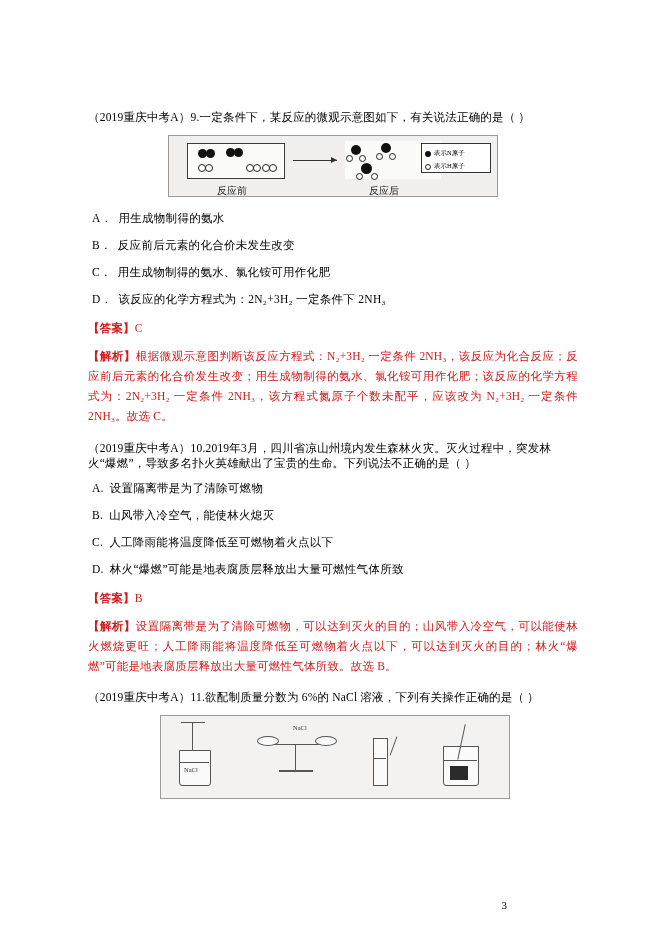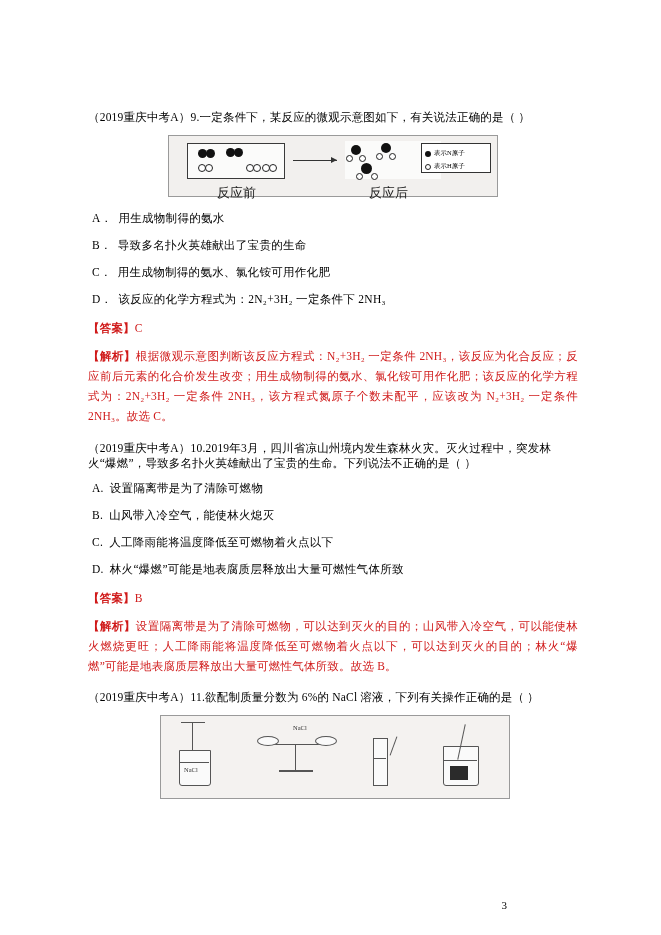--- a/index.html
+++ b/index.html
@@ -84,21 +84,21 @@
   .fig1 .legend{
     position:absolute;right:6px;top:7px;width:70px;height:30px;
     border:1px solid #333;background:#fff;font-size:6.5px;line-height:13px;
     padding:2px 3px;box-sizing:border-box;
   }
   .fig1 .legend .ln{white-space:nowrap;}
   .fig1 .legend .sw{display:inline-block;width:6px;height:6px;border-radius:50%;margin-right:3px;vertical-align:middle;}
   .fig1 .legend .sw.f{background:#111;}
   .fig1 .legend .sw.o{background:#fff;border:1px solid #222;box-sizing:border-box;}
   .fig1 .cap{
-    position:absolute;font-size:13px;color:#222;
+    position:absolute;font-size:10px;color:#222;
   }
 
   
   .fig2{
     position:relative;
     left:72px;
     margin:10px 0 0 0;
     width:350px;height:84px;
     background:#f4f2f0;
     border:1px solid #9a9a9a;
@@ -163,21 +163,21 @@
         <div class="ln">
           <span class="sw o"></span><span>表示H原子</span>
         </div>
       </div>
     </div>
 
     <div class="opt">
       <span class="lab">A．</span><span>用生成物制得的氨水</span>
     </div>
     <div class="opt">
-      <span class="lab">B．</span><span>导致多名扑火英雄献出了宝贵的生命</span>
+      <span class="lab">B．</span><span>反应前后元素的化合价未发生改变</span>
     </div>
     <div class="opt">
       <span class="lab">C．</span><span>用生成物制得的氨水、氯化铵可用作化肥</span>
     </div>
     <div class="opt">
       <span class="lab">D．</span><span>该反应的化学方程式为：2N₂+3H₂ 一定条件下 2NH₃</span>
     </div>
 
     <div class="ans">
       <span class="tag">【答案】</span><span>C</span>

